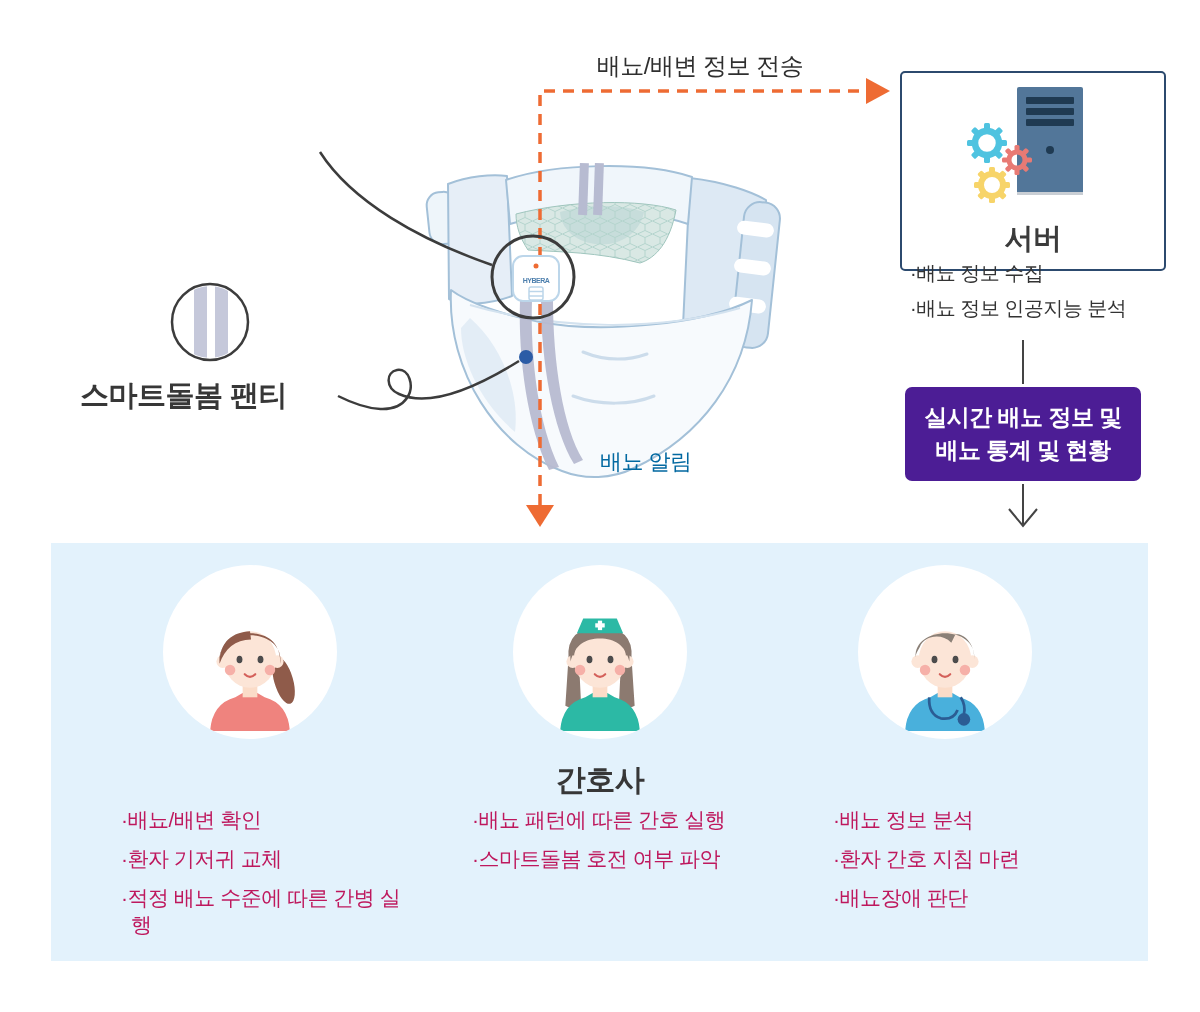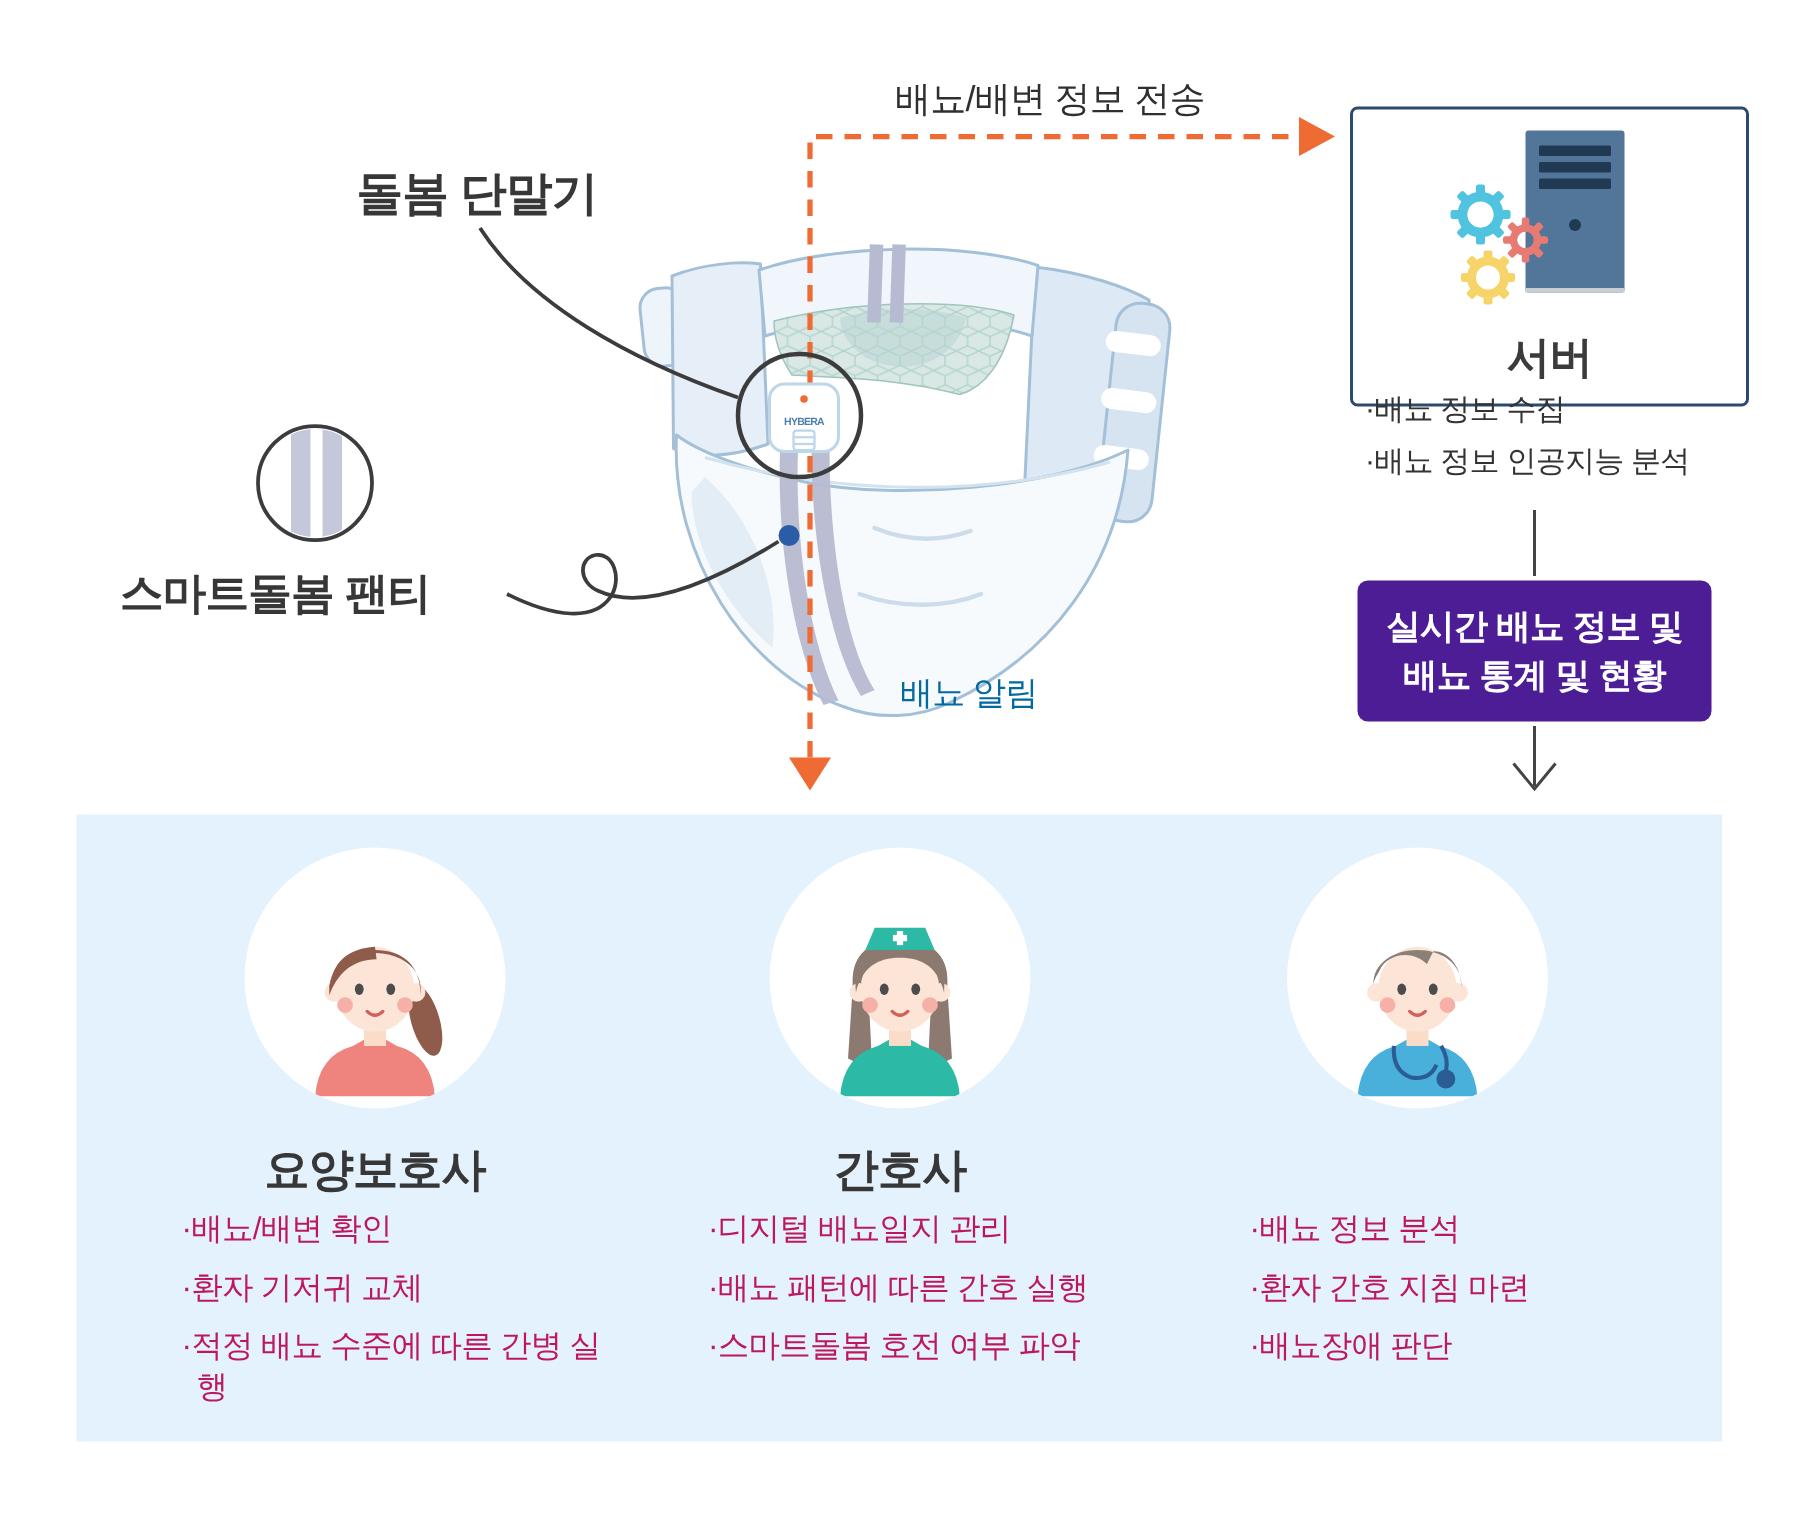--- a/index.html
+++ b/index.html
@@ -112,21 +112,20 @@
     <g stroke="#444" stroke-width="2" fill="none">
       <line x1="1023" y1="340" x2="1023" y2="384"></line>
     </g>
     <g stroke="#444" stroke-width="2" fill="none">
       <line x1="1023" y1="484" x2="1023" y2="524"></line>
       <path d="M1009,509 L1023,526 L1037,509"></path>
     </g>
   </svg>
 
   <div class="abs txt lbl-transmission">배뇨/배변 정보 전송</div>
-  <div class="abs txt lbl-care-terminal">돌봄 단말기</div>
   <div class="abs txt lbl-panty-title">스마트돌봄 팬티</div>
   <div class="abs txt lbl-alert">배뇨 알림</div>
 
   <div class="abs server-box">
     <svg width="258" height="150" viewBox="0 0 258 150">
 
       <rect x="115" y="14" width="66" height="108" rx="2" fill="#527699"></rect>
       <rect x="115" y="119" width="66" height="3" fill="#c9ced4"></rect>
       <rect x="124" y="24" width="48" height="7" rx="1" fill="#1f3a52"></rect>
       <rect x="124" y="35" width="48" height="7" rx="1" fill="#1f3a52"></rect>
@@ -198,21 +197,20 @@
       <ellipse cx="60" cy="50" rx="25" ry="27" fill="#fce5d7"></ellipse>
       <path d="M31,54 C27,18 93,18 89,54 C89,34 77,25 60,25 C43,25 31,34 31,54 Z" fill="#8f5b4a"></path>
       <path d="M31,54 C31,32 44,24 60,23 L61,31 C46,31 36,40 31,54 Z" fill="#8f5b4a"></path>
       <ellipse cx="50" cy="50" rx="2.8" ry="3.6" fill="#4c4c4c"></ellipse>
       <ellipse cx="70" cy="50" rx="2.8" ry="3.6" fill="#4c4c4c"></ellipse>
       <circle cx="41" cy="60" r="5" fill="#f6b0a8"></circle>
         <circle cx="79" cy="60" r="5" fill="#f6b0a8"></circle>
       <path d="M55,64 Q60,69 65,64" fill="none" stroke="#d4605a" stroke-width="2" stroke-linecap="round"></path>
     </svg>
   </div>
-  <div class="role-title t1">요양보호사</div>
   <ul class="role-list l1">
     <li>·배뇨/배변 확인</li>
     <li>·환자 기저귀 교체</li>
     <li class="wrap">·적정 배뇨 수준에 따른 간병 실행</li>
   </ul>
 
   <div class="avatar-circle c2">
     <svg width="126" height="126" viewBox="0 0 120 120">
       <path d="M30,48 Q28,20 60,18 Q92,20 90,48 L93,94 Q85,99 78,93 L80,52 Q70,34 60,34 Q50,34 40,52 L42,93 Q35,99 27,94 Z" fill="#8c7a70"></path>
       <path d="M22,118 Q24,92 46,86 L53,82 L67,82 L74,86 Q96,92 98,118 Z" fill="#2cb9a5"></path>
@@ -226,21 +224,20 @@
         <rect x="55.5" y="15.5" width="9" height="4" fill="#fff"></rect>
       <ellipse cx="50" cy="50" rx="2.8" ry="3.6" fill="#4c4c4c"></ellipse>
       <ellipse cx="70" cy="50" rx="2.8" ry="3.6" fill="#4c4c4c"></ellipse>
       <circle cx="41" cy="60" r="5" fill="#f6b0a8"></circle>
         <circle cx="79" cy="60" r="5" fill="#f6b0a8"></circle>
       <path d="M55,64 Q60,69 65,64" fill="none" stroke="#d4605a" stroke-width="2" stroke-linecap="round"></path>
     </svg>
   </div>
   <div class="role-title t2">간호사</div>
   <ul class="role-list l2">
-    <li>·디지털 배뇨일지 관리</li>
     <li>·배뇨 패턴에 따른 간호 실행</li>
     <li>·스마트돌봄 호전 여부 파악</li>
   </ul>
 
   <div class="avatar-circle c3">
     <svg width="126" height="126" viewBox="0 0 120 120">
       <path d="M22,118 Q24,92 46,86 L53,82 L67,82 L74,86 Q96,92 98,118 Z" fill="#49b0dc"></path>
       <rect x="53" y="66" width="14" height="20" fill="#fbdcc8"></rect>
       <circle cx="34" cy="52" r="6" fill="#fce5d7"></circle>
         <circle cx="86" cy="52" r="6" fill="#fce5d7"></circle>

